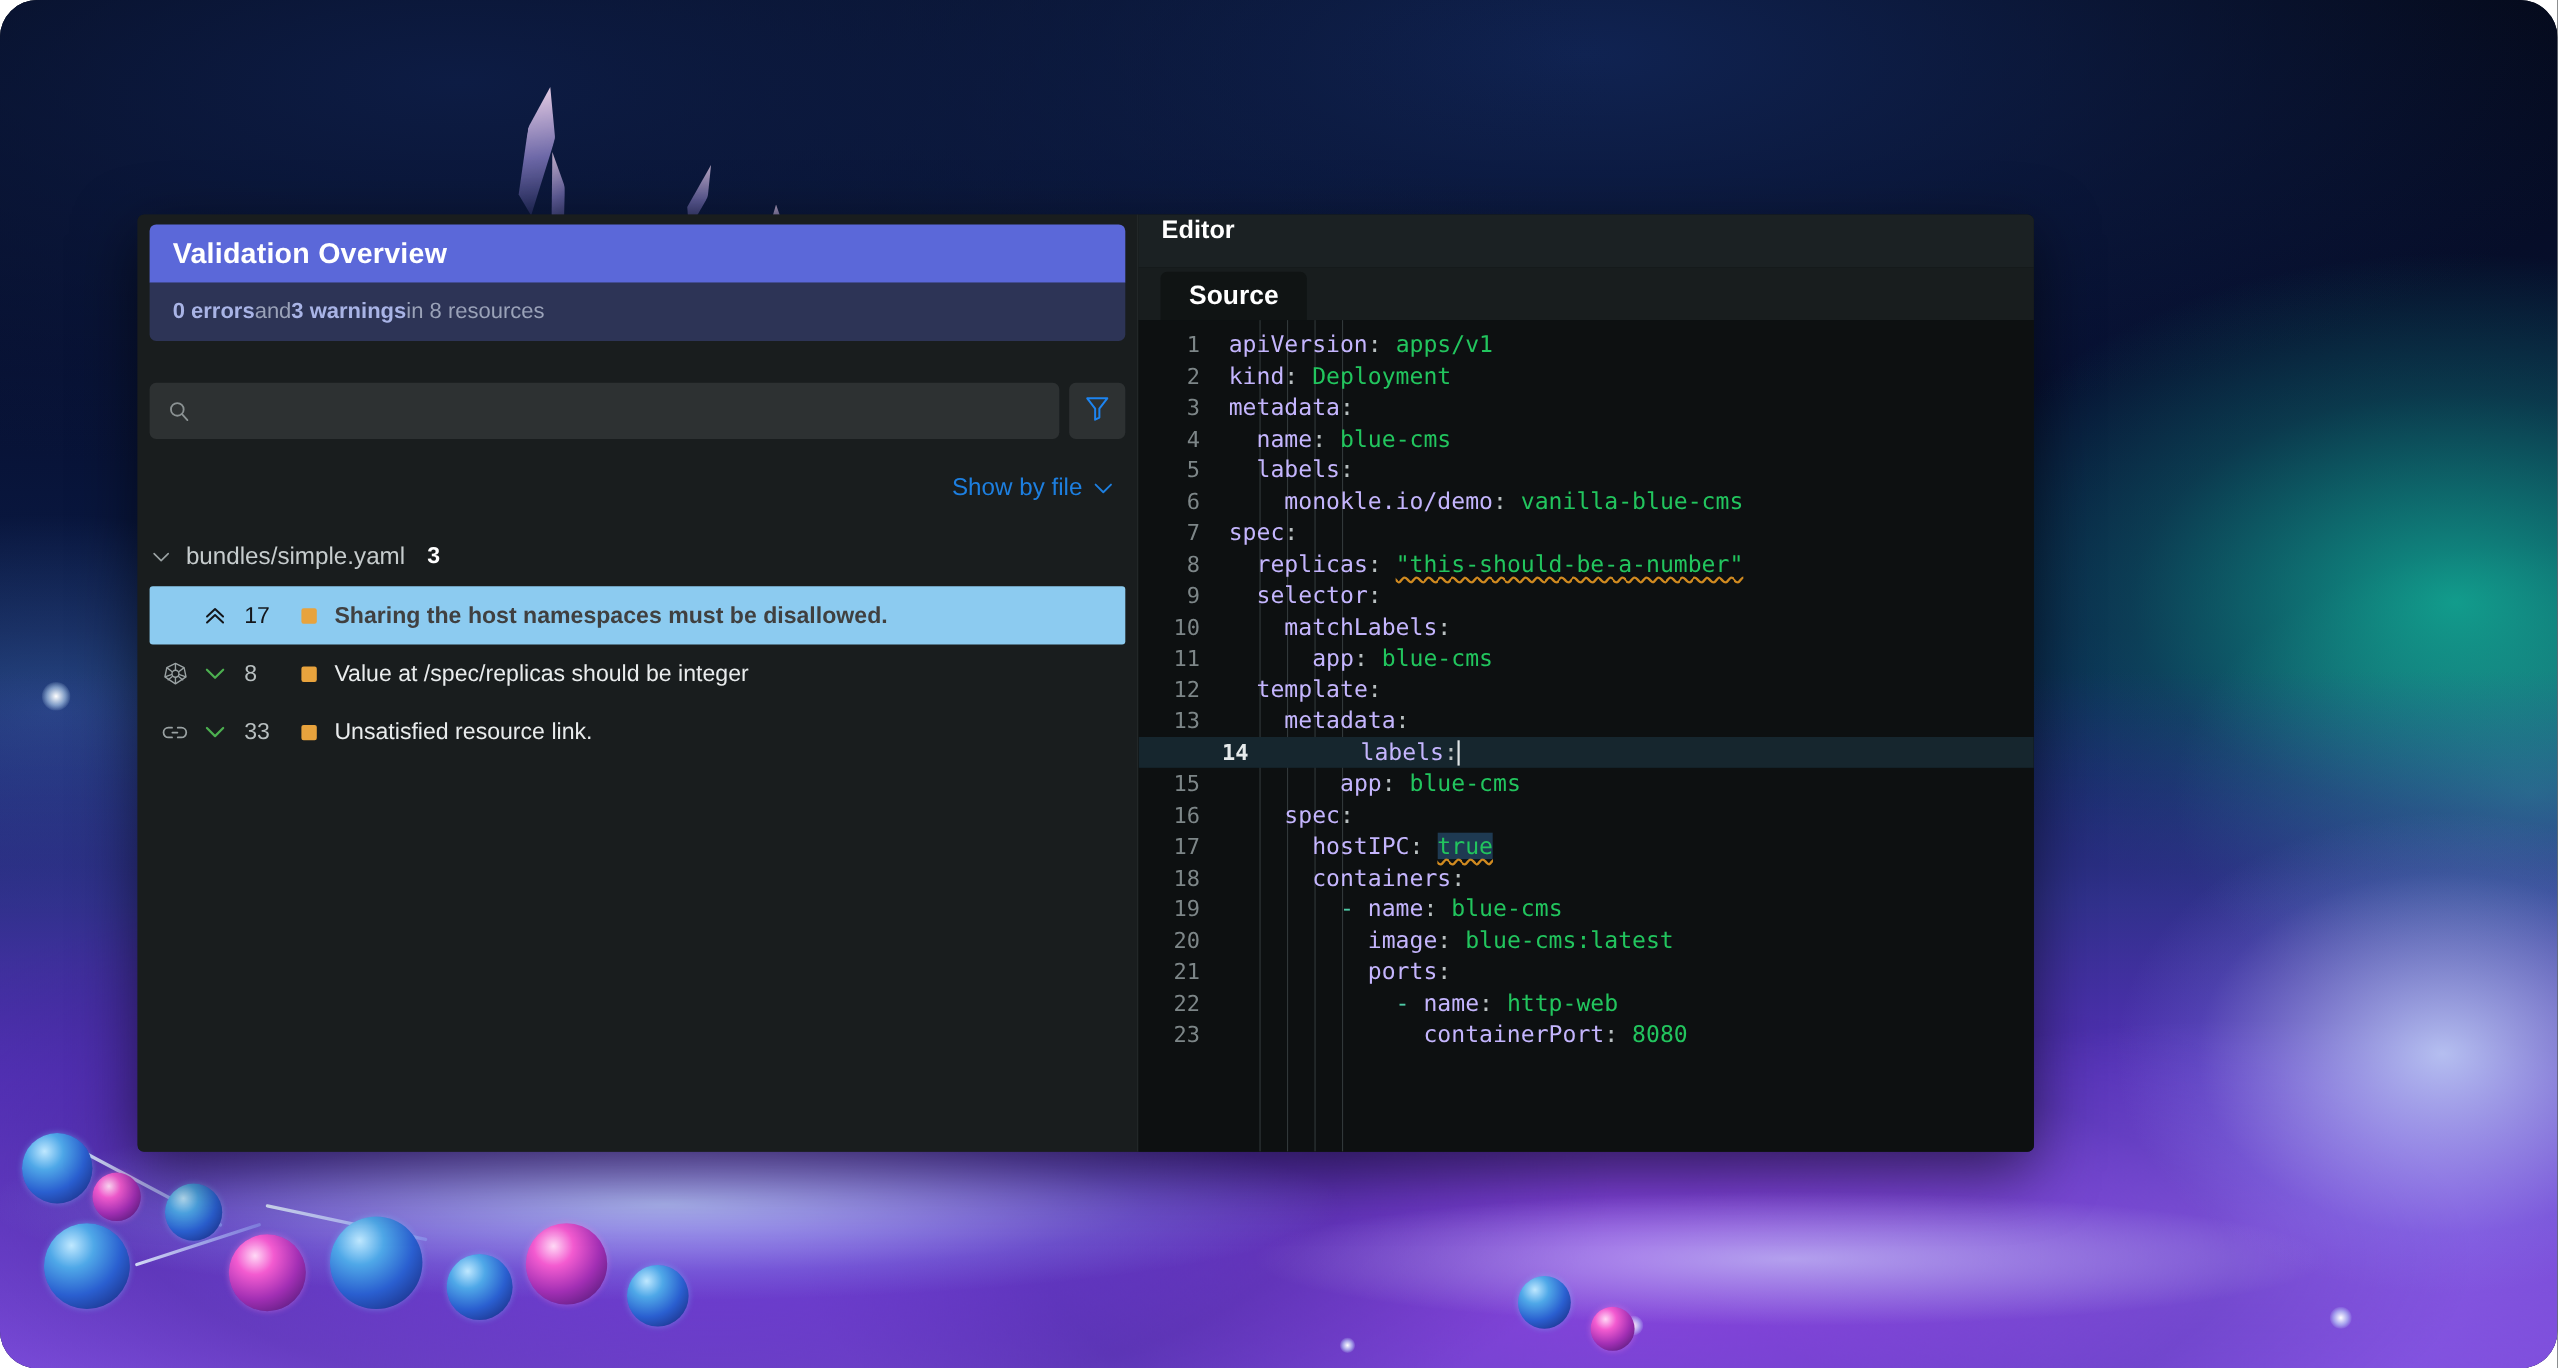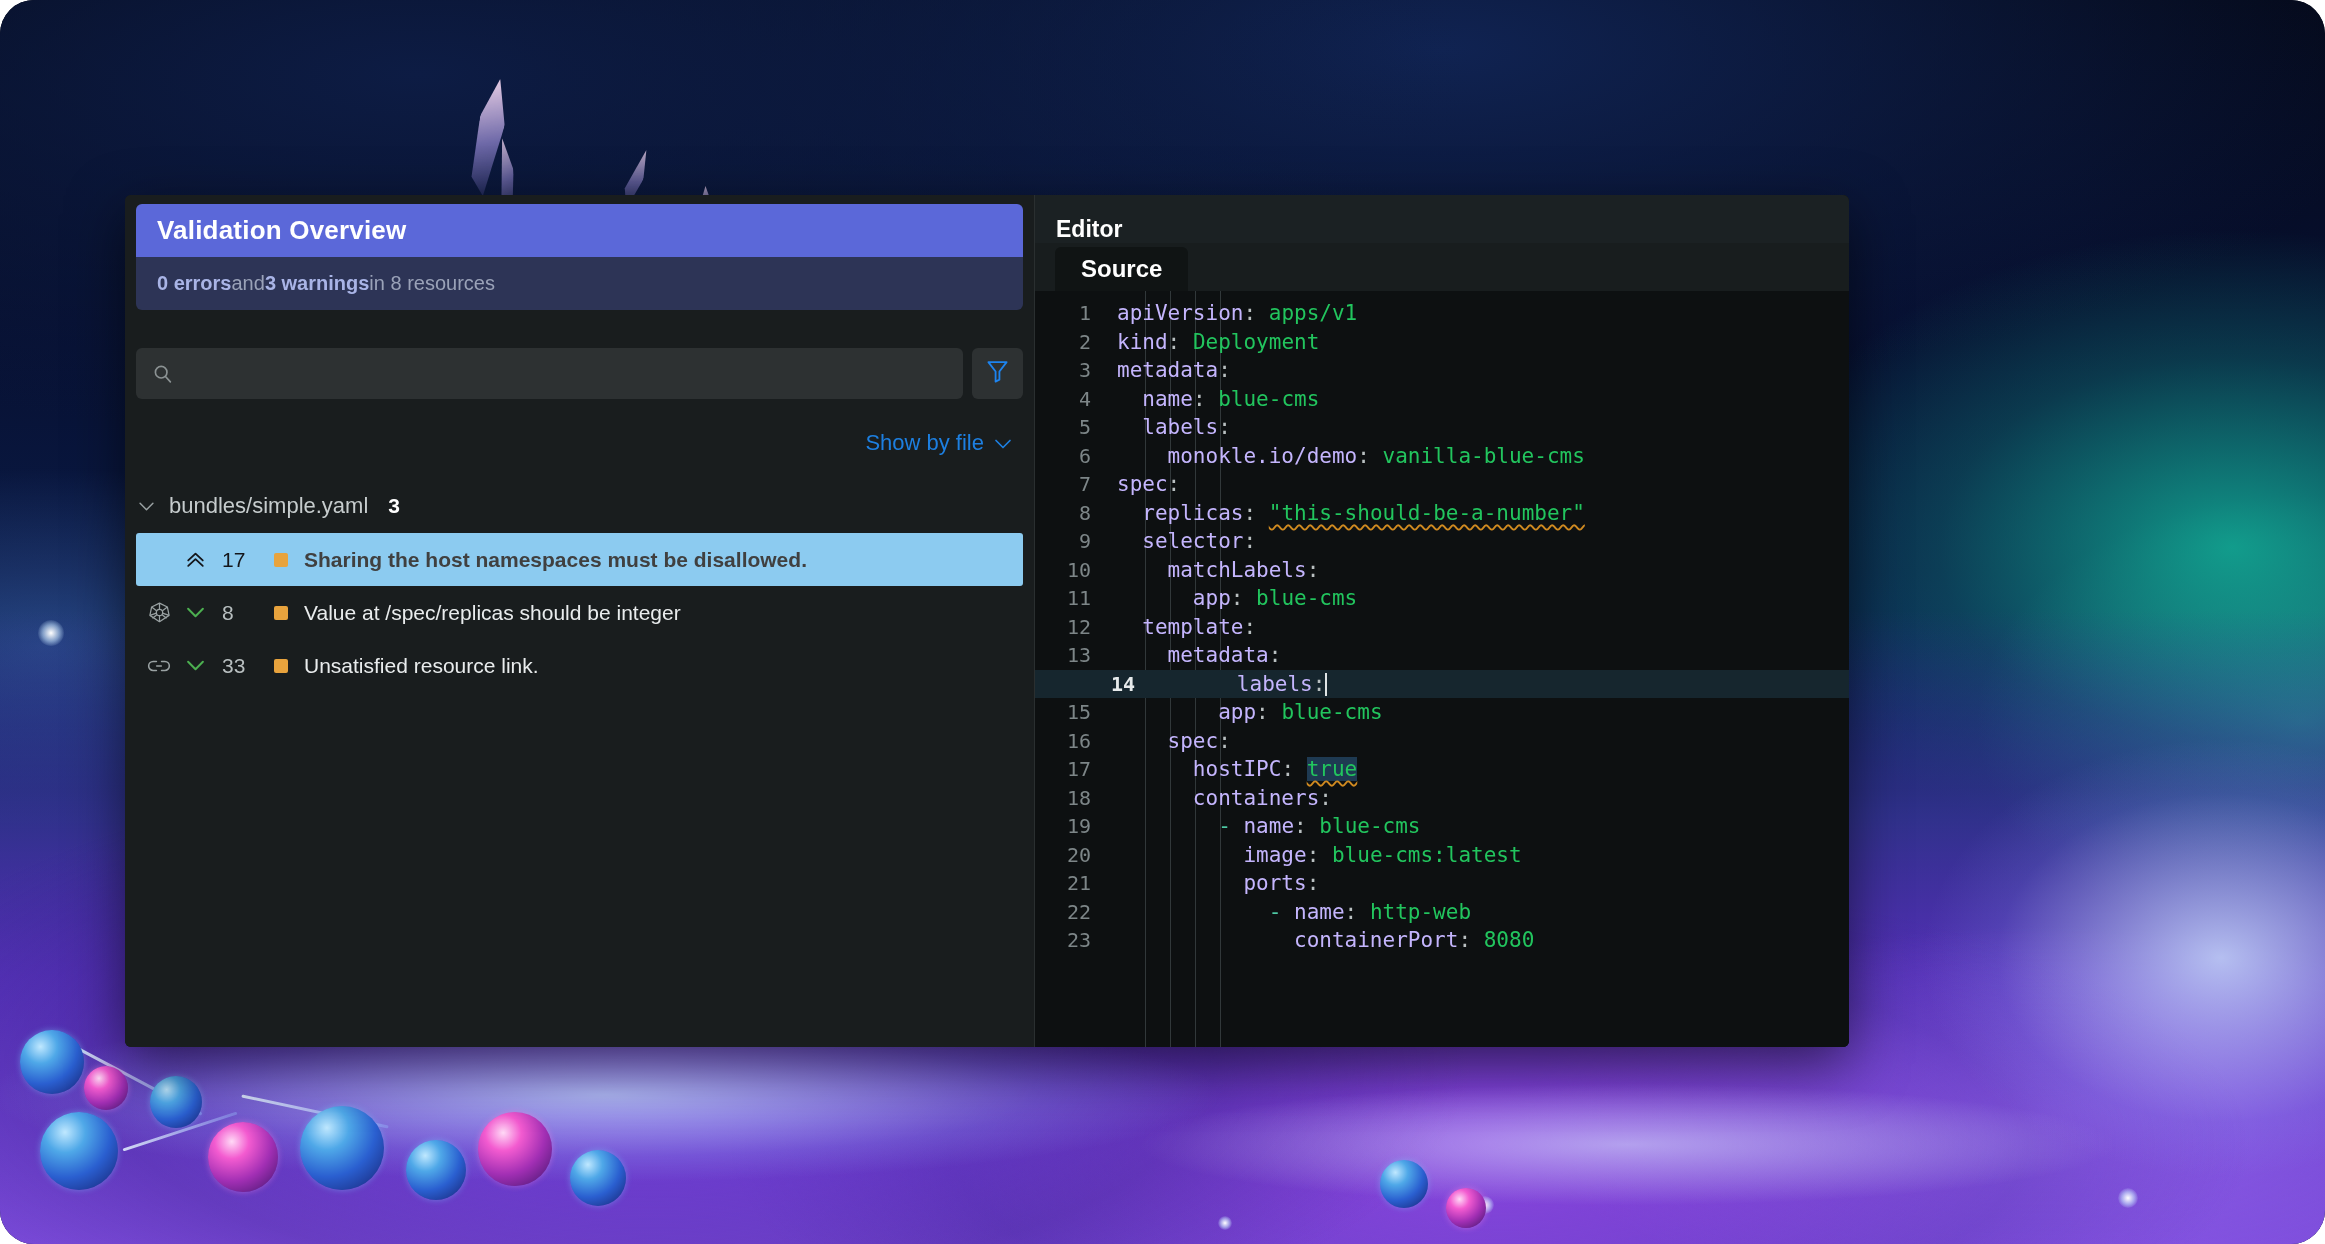--- a/index.html
+++ b/index.html
@@ -222,21 +222,21 @@
     background: #e8a33d; flex: 0 0 14px; margin-right: 16px;
   }
   .pr-text { color: #e9eced; font-size: 21px; }
   .problem-row.selected .pr-text { color: #404040; font-weight: bold; }
 
   
   #right-panel { flex: 1; background: #101414; position: relative; }
   #editor-header {
     height: 48px;
     background: #1b2123;
-    display: flex; align-items: flex-end;
+    display: flex; align-items: flex-start;
     padding-left: 21px;
   }
   #editor-title { color:#ffffff; font-size: 23px; font-weight: bold; }
 
   #tabbar {
     height: 48px;
     background: #181d1e;
     display: flex; align-items: flex-end;
     padding-left: 20px;
   }

